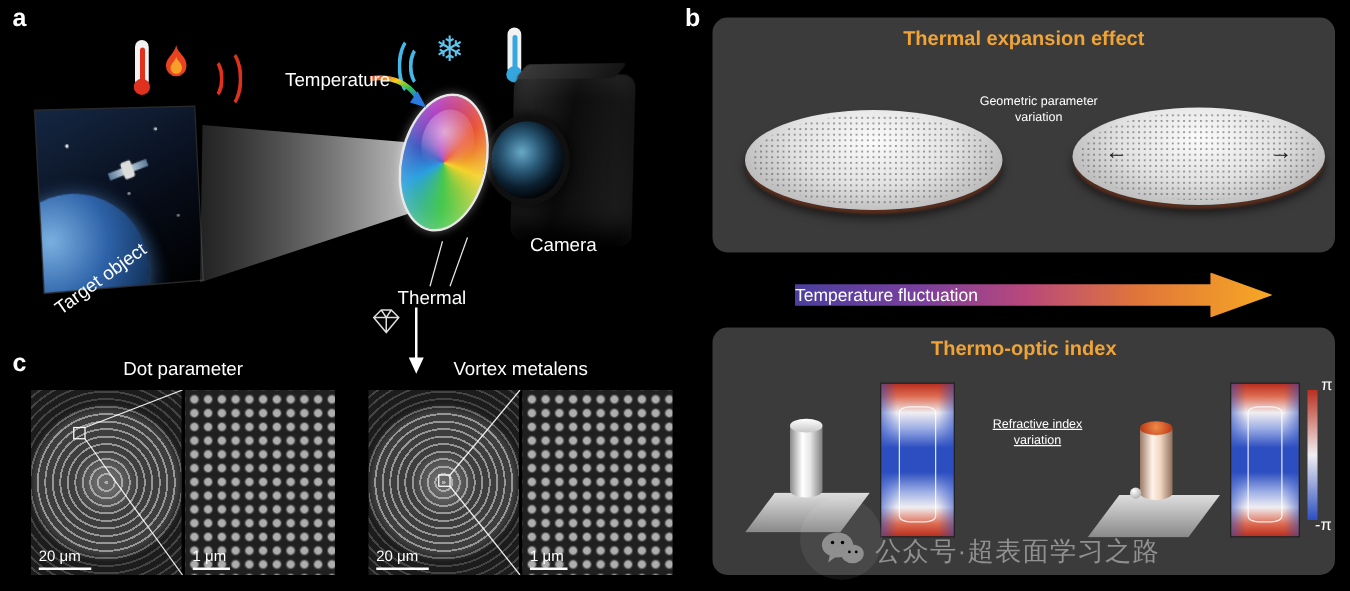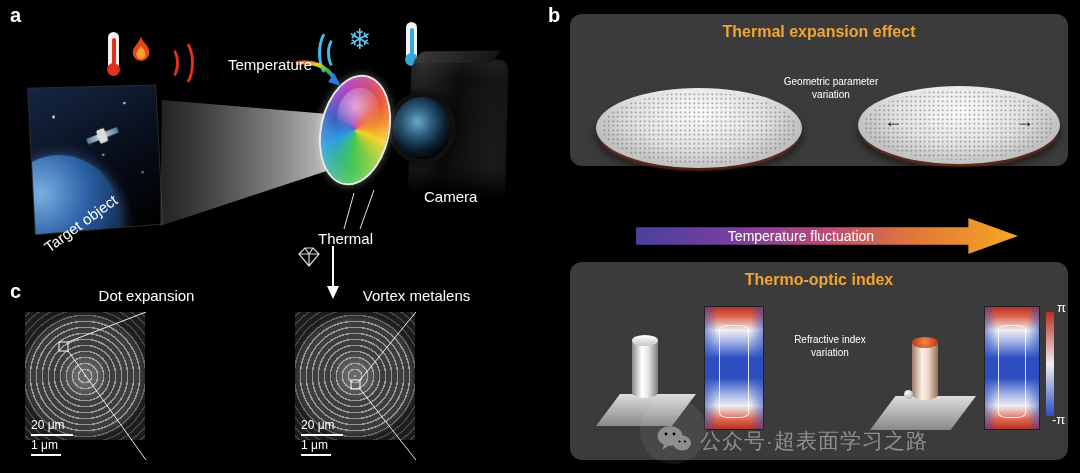--- a/index.html
+++ b/index.html
@@ -65,57 +65,57 @@
   #ab-arrow{position:absolute;left:294px;top:58px;z-index:5;}
   #lbl-aberrations{left:228px;top:56px;}
   #lbl-target{left:46px;top:240px;transform:rotate(-36deg);transform-origin:0 50%;}
   #lbl-metalens{left:318px;top:230px;}
   #lbl-camera{left:424px;top:188px;}
   #annot-svg{position:absolute;left:0;top:0;z-index:7;pointer-events:none;}
 
   
   .sem-title{position:absolute;top:287px;width:243px;text-align:center;font-size:15px;color:#fff;}
   #dot-title{left:25px;} #vortex-title{left:295px;}
-  .sem-block{position:absolute;top:312px;width:243px;height:148px;display:flex;gap:20px;background:#000;flex-direction:column;}
+  .sem-block{position:absolute;top:312px;width:243px;height:148px;display:flex;gap:3px;background:#000;}
   #dot-block{left:25px;} #vortex-block{left:295px;}
   .sem-full{position:relative;width:120px;height:100%;
     background:
       radial-gradient(circle at 50% 50%, rgba(255,255,255,.22) 0 8px, rgba(255,255,255,0) 26px),
       radial-gradient(circle at 50% 50%, rgba(0,0,0,0) 0 56px, rgba(0,0,0,.55) 64px 100%),
       repeating-radial-gradient(circle at 50% 50%, #969696 0 1.5px, #3e3e3e 1.5px 6px);}
   .sem-zoom{position:relative;flex:1;height:100%;background-color:#202020;
     background-image:radial-gradient(circle, #aeaeae 0 2.7px, #5c5c5c 3.3px, #202020 4.3px);
     background-size:11px 11px;background-position:2px 2px;}
   .scale{position:absolute;left:6px;bottom:4px;font-size:12px;color:#fff;line-height:1.1;z-index:3;}
   .scale::after{content:"";display:block;height:2px;background:#fff;margin-top:2px;}
   .scale.full::after{width:42px;}
   .scale.zoom::after{width:30px;}
   .zoomlines{position:absolute;left:0;top:0;z-index:2;}
 
   
   .bbox{position:absolute;left:570px;width:498px;background:#3b3b3b;border-radius:12px;}
-  #box-thermal{top:14px;height:152px;text-decoration:underline;}
+  #box-thermal{top:14px;height:188px;text-decoration:underline;}
   #box-thermo{top:262px;height:198px;}
   .btitle{position:absolute;top:9px;left:0;width:100%;text-align:center;font-size:16px;font-weight:bold;color:#f0a437;}
   .disk{position:absolute;border-radius:50%;
     background:radial-gradient(ellipse at 50% 32%, #fbfbfb 0%, #e2e2e2 45%, #bdbdbd 75%, #949494 100%);
     box-shadow:0 4px 2px -1px rgba(140,60,30,.55), 0 7px 8px rgba(0,0,0,.55);}
   .disk::before{content:"";position:absolute;left:3%;right:3%;top:5%;bottom:5%;border-radius:50%;
     background-image:radial-gradient(circle, rgba(70,70,70,.5) .7px, transparent 1.2px);background-size:4.5px 4.5px;}
   #disk-left{left:26px;top:74px;width:206px;height:80px;}
   #disk-right{left:288px;top:72px;width:202px;height:78px;}
   .exp-arrow{position:absolute;top:32%;font-size:18px;font-weight:bold;color:#141414;z-index:2;}
   .exp-arrow.left{left:13%;} .exp-arrow.right{right:13%;}
   .annot{position:absolute;text-align:center;font-size:10px;line-height:1.25;color:#fff;}
   #geo-annot{left:206px;top:62px;width:110px;}
   #temp-arrow{position:absolute;left:636px;top:218px;width:382px;height:36px;
     background:linear-gradient(90deg,#4a3f9e 0%,#7a3f9e 26%,#b8487c 48%,#e0763a 72%,#f7a824 100%);
     clip-path:polygon(0 26%,87% 26%,87% 0,100% 50%,87% 100%,87% 74%,0 74%);}
   #temp-arrow span{position:absolute;left:0;right:52px;top:50%;transform:translateY(-50%);
-    text-align:center;font-size:14px;color:#fff;}
+    text-align:left;font-size:14px;color:#fff;}
   .platform{position:absolute;background:linear-gradient(180deg,#ececec 0%,#b9b9b9 55%,#8f8f8f 100%);
     clip-path:polygon(24% 0,100% 0,76% 100%,0 100%);opacity:.92;}
   #platform-1{left:26px;top:132px;width:100px;height:32px;}
   #platform-2{left:300px;top:134px;width:106px;height:34px;}
   .pillar{position:absolute;width:26px;height:62px;border-radius:13px/6px;
     background:linear-gradient(90deg,#8a8a8a 0%,#ffffff 38%,#e6e6e6 62%,#7e7e7e 100%);}
   .pillar::before{content:"";position:absolute;left:0;top:-1px;width:100%;height:11px;border-radius:50%;
     background:linear-gradient(180deg,#ffffff,#c6c6c6);}
   #pillar-cold{left:62px;top:74px;}
   #pillar-hot{left:342px;top:76px;
@@ -124,21 +124,21 @@
   #microsphere{position:absolute;left:334px;top:128px;width:9px;height:9px;border-radius:50%;
     background:radial-gradient(circle at 35% 30%,#fff,#9a9a9a);}
   .fieldmap{position:absolute;border:1px solid #222;
     background:
       linear-gradient(90deg, rgba(44,78,192,.55) 0%, rgba(44,78,192,0) 22%, rgba(44,78,192,0) 78%, rgba(44,78,192,.55) 100%),
       linear-gradient(180deg,#b92f20 0%,#dd6a50 8%,#f0eef2 19%,#9fb0e6 29%,#2c4ec0 42%,#2c4ec0 58%,#9fb0e6 71%,#f0eef2 81%,#dd6a50 92%,#b92f20 100%);}
   .fieldmap::after{content:"";position:absolute;left:24%;right:24%;top:15%;bottom:9%;
     border:1.5px solid rgba(255,255,255,.85);border-radius:9px/5px;}
   #fieldmap-1{left:134px;top:44px;width:58px;height:122px;}
   #fieldmap-2{left:414px;top:44px;width:54px;height:122px;}
-  #ri-annot{left:206px;top:72px;width:108px;}
+  #ri-annot{left:206px;top:72px;width:108px;text-decoration:underline;}
   #cbar{position:absolute;left:476px;top:50px;width:8px;height:104px;
     background:linear-gradient(180deg,#b92f20 0%,#f0eef2 50%,#2c4ec0 100%);}
   .cbar-label{position:absolute;font-size:13px;color:#fff;}
   #cbar-top{left:487px;top:38px;}
   #cbar-bottom{left:482px;top:150px;}
 
   
   #wm-ghost{position:absolute;left:640px;top:398px;width:66px;height:66px;border-radius:50%;
     background:rgba(255,255,255,.07);z-index:19;}
   #wm-icon{position:absolute;left:656px;top:424px;z-index:20;}
@@ -212,21 +212,21 @@
     <g transform="translate(296,246)">
       <path d="M3 8 L9 2 L17 2 L23 8 L13 20 Z M3 8 L23 8 M9 2 L13 8 L17 2 M13 8 L13 20" stroke="#dcdcdc" stroke-width="1.2" fill="none"></path>
     </g>
     <g>
       <line x1="333" y1="246" x2="333" y2="288" stroke="#ffffff" stroke-width="2"></line>
       <polygon points="327,286 339,286 333,299" fill="#ffffff"></polygon>
     </g>
   </svg>
 
   <div class="pl" style="left:10px;top:280px;">c</div>
-  <div class="sem-title" id="dot-title">Dot expansion</div>
+  <div class="sem-title" id="dot-title">Dot parameter</div>
   <div class="sem-title" id="vortex-title">Vortex metalens</div>
 
   <div class="sem-block" id="dot-block">
     <div class="sem-full">
       <div class="scale full">20 μm</div>
     </div>
     <div class="sem-zoom">
       <div class="scale zoom">1 μm</div>
     </div>
     <svg class="zoomlines" width="243" height="148">

